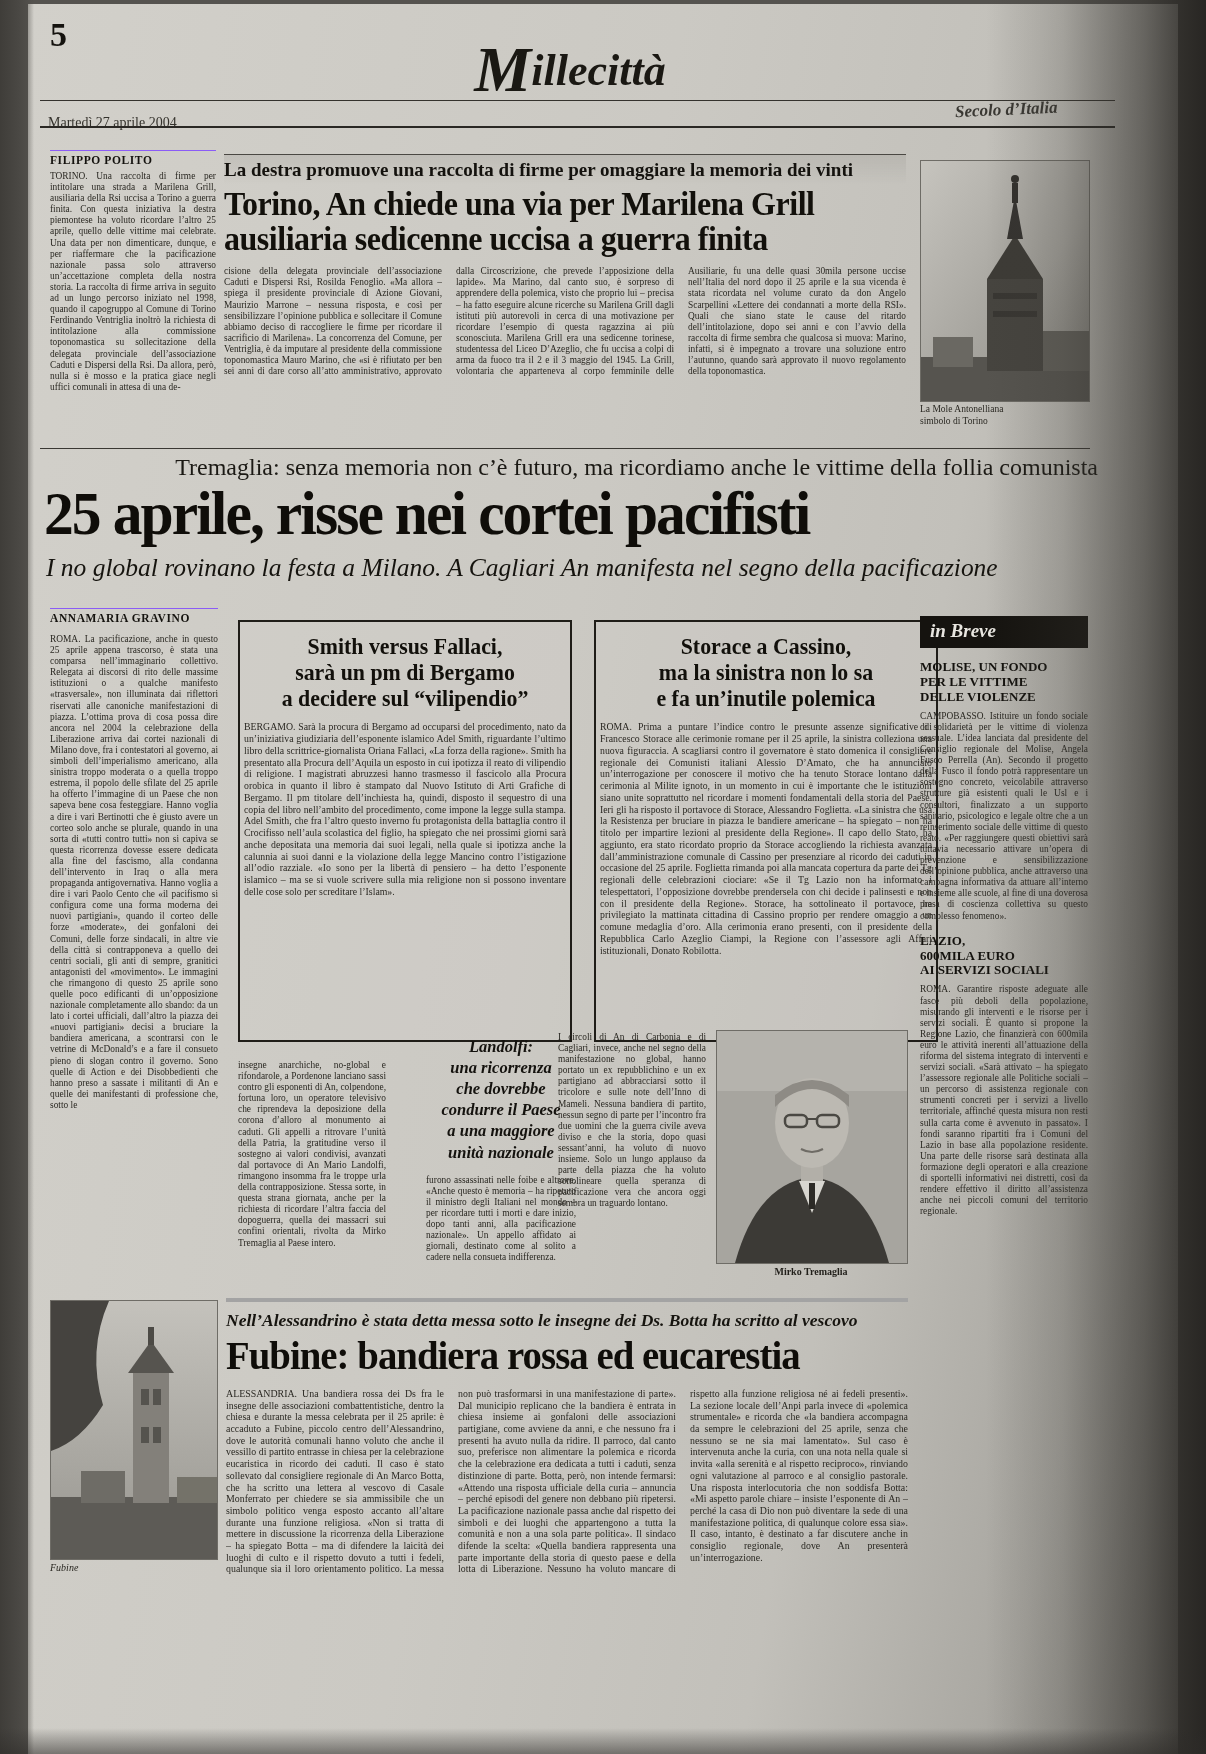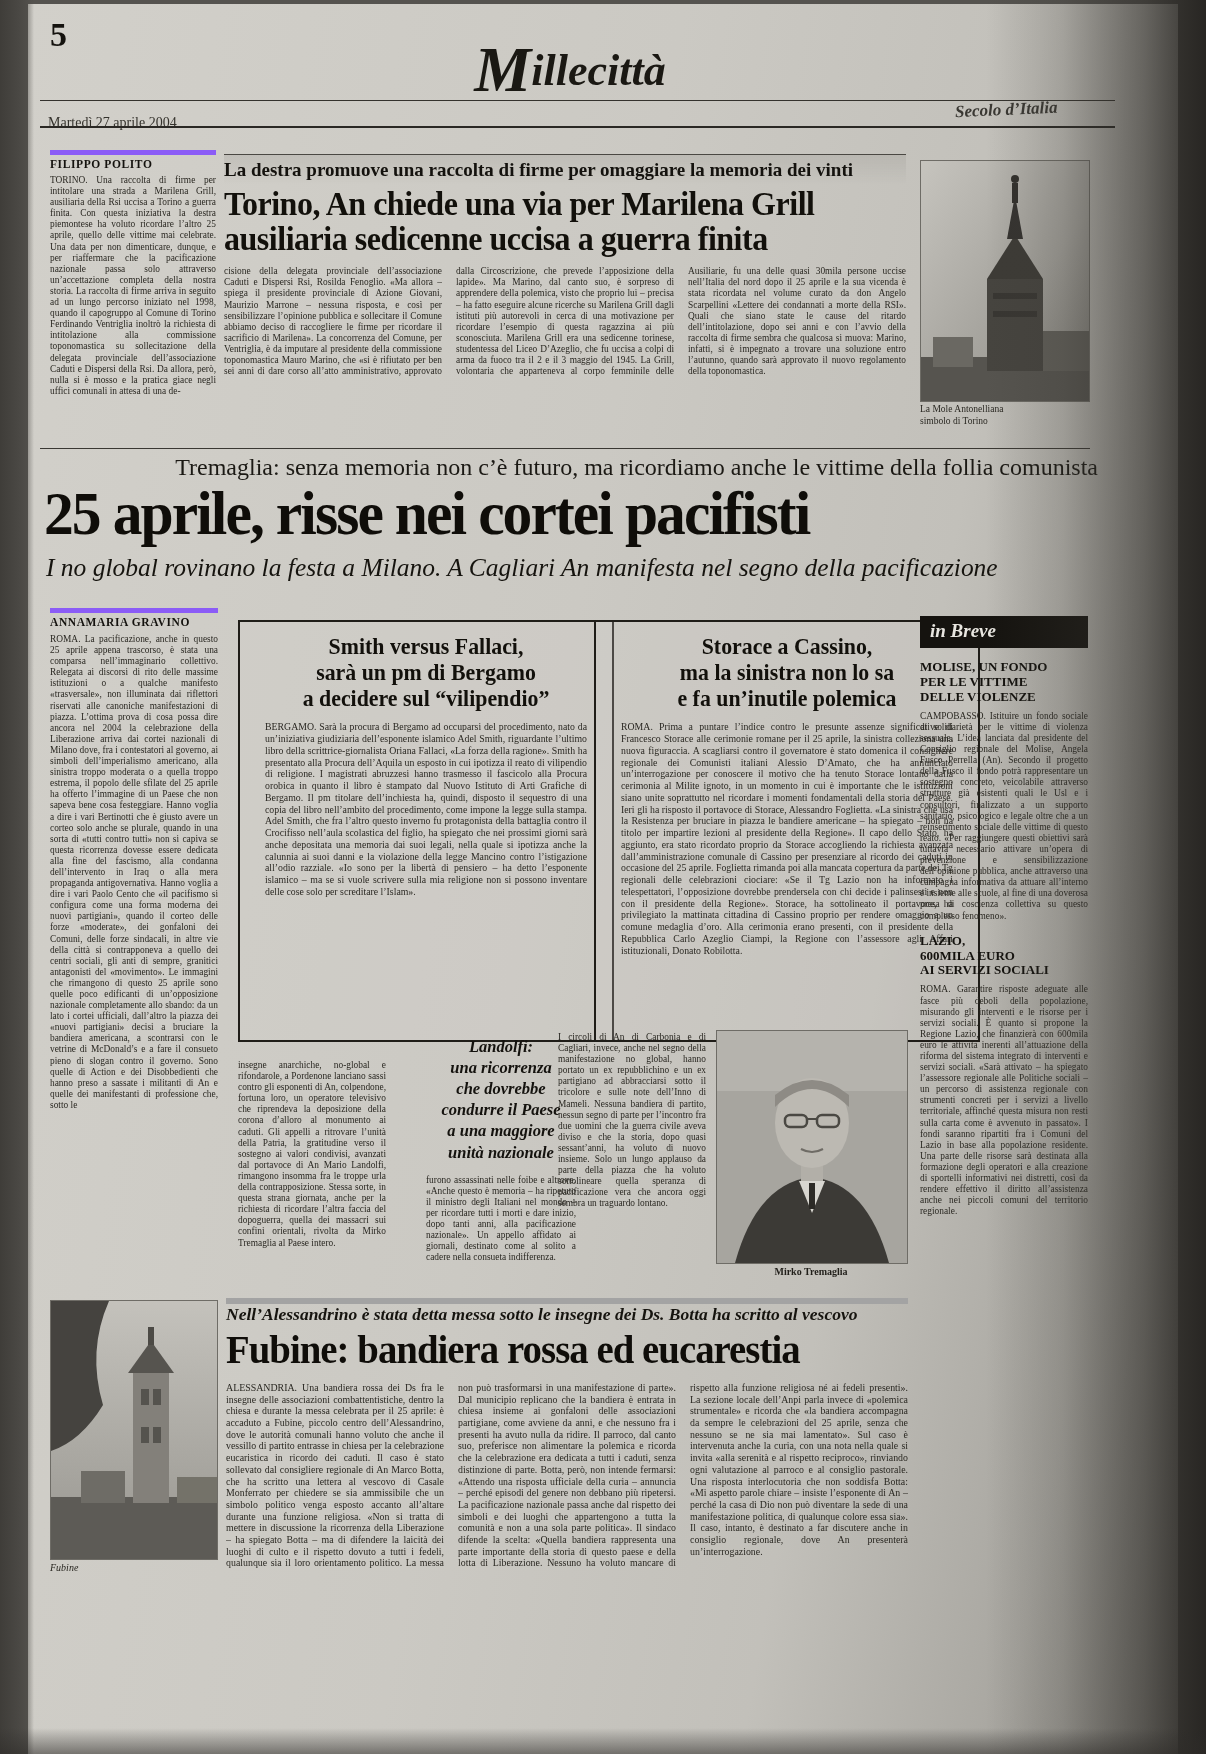--- a/index.html
+++ b/index.html
@@ -13,21 +13,21 @@
          background:linear-gradient(90deg,rgba(60,58,53,0) 0%,rgba(60,58,53,0.22) 35%,rgba(48,46,42,0.6) 72%,rgba(36,34,31,0.92) 100%);}
   .edge-bottom{position:absolute;left:0;bottom:0;width:100%;height:26px;z-index:6;pointer-events:none;
          background:linear-gradient(0deg,rgba(45,43,40,0.55),rgba(45,43,40,0));}
   .content{position:absolute;inset:0;z-index:2;filter:blur(0.22px);color:#26241e;}
 
   .abs{position:absolute;}
   .rule{border-top:1px solid #3a3833;}
   .preline{white-space:pre-line;}
   .jbody{font-size:9.4px;line-height:1.18;text-align:justify;color:#2a2822;hyphens:auto;}
   .byline-head{font-weight:bold;font-size:11.5px;letter-spacing:0.6px;color:#14120e;
-               border-top:5px solid #8b5cf6;padding-top:3px;margin-bottom:5px;}
+               border-top:1px solid #8b5cf6;padding-top:3px;margin-bottom:5px;}
 
   .page-num{left:50px;top:16px;font-size:34px;font-weight:bold;color:#14120e;}
   .masthead{left:330px;top:38px;width:480px;text-align:center;font-style:italic;font-weight:bold;
             color:#1a1813;font-size:44px;line-height:1;}
   .masthead .initial{font-size:64px;vertical-align:-6px;}
   .rule1{left:40px;top:100px;width:1075px;border-top:1.5px solid #34322d;}
   .dateline{left:48px;top:104px;font-size:14px;color:#34322c;margin-top:11px;}
   .edition{left:955px;top:98px;width:190px;overflow:hidden;white-space:nowrap;font-style:italic;
            font-weight:bold;font-size:17px;color:#3a3833;transform:rotate(-2.5deg);}
   .rule2{left:40px;top:126px;width:1075px;border-top:2.5px solid #2a2824;}
@@ -48,42 +48,42 @@
   .divider{left:40px;top:448px;width:1050px;}
   .main-kicker{left:46px;top:454px;width:1052px;font-size:24px;color:#1b1914;text-align:right;}
   .main-headline{left:44px;top:482px;width:1065px;font-size:62px;font-weight:bold;line-height:1;
                  letter-spacing:-2px;color:#0f0d09;transform:scaleX(0.96);transform-origin:left top;}
   .main-subhead{left:46px;top:553px;width:1060px;font-size:26px;font-style:italic;color:#16140f;
                 transform:scaleX(0.98);transform-origin:left top;}
 
   .main-byline{left:50px;top:608px;width:168px;}
   .main-body{left:50px;top:634px;width:168px;height:658px;overflow:hidden;}
 
-  .newsbox{border:2px solid #1f1d18;padding:10px 25px;background:rgba(210,208,202,0.25);overflow:hidden;}
+  .newsbox{border:2px solid #1f1d18;padding:10px 4px;background:rgba(210,208,202,0.25);overflow:hidden;}
   .box-smith{left:238px;top:620px;width:322px;height:398px;}
   .box-storace{left:574px;top:620px;width:332px;height:398px;margin-left:20px;}
   .newsbox .box-headline{font-size:23px;font-weight:bold;line-height:1.12;text-align:center;color:#12100b;
                          margin:2px 0 10px;transform:scaleX(0.95);transform-origin:center top;}
   .newsbox .box-body{font-size:9.8px;line-height:1.2;text-align:justify;color:#2a2822;hyphens:auto;}
 
   .col-a{left:238px;top:1032px;width:148px;height:254px;overflow:hidden;margin-top:28px;}
   .quote-col{left:398px;top:1032px;width:150px;height:254px;overflow:hidden;margin-left:28px;}
   .pull-quote{font-size:16.5px;font-weight:bold;font-style:italic;text-align:center;line-height:1.28;
               color:#14120e;padding:4px 0 12px;}
   .col-b{left:558px;top:1032px;width:148px;height:254px;overflow:hidden;}
 
   .tremaglia{left:716px;top:1030px;width:190px;height:232px;}
   .tremaglia-cap{left:716px;top:1266px;width:190px;text-align:center;font-weight:bold;font-size:10px;color:#211f1a;}
 
   .sidebar{left:920px;top:616px;width:168px;}
   .inbreve{background:#15130f;color:#e8e6e0;font-size:19px;font-style:italic;font-weight:bold;
            padding:4px 10px 6px;margin-bottom:10px;}
   .breve-title{font-size:13px;font-weight:bold;line-height:1.15;color:#14120e;margin:12px 0 6px;}
 
-  .bottom{left:226px;top:1298px;width:682px;border-top:6px solid #a3a3a3;padding-top:0;}
+  .bottom{left:226px;top:1298px;width:682px;border-top:4px solid #a3a3a3;padding-top:8px;}
   .bottom .kicker{font-size:17.5px;font-weight:bold;font-style:italic;color:#16140f;margin-bottom:5px;}
   .bottom .headline{font-size:40px;font-weight:bold;letter-spacing:-1px;color:#0f0d09;line-height:1;
                     transform:scaleX(0.97);transform-origin:left top;margin-bottom:12px;}
   .bottom .body{column-count:3;column-gap:14px;height:300px;overflow:hidden;font-size:9.9px;}
 
   .fubine-photo{left:50px;top:1300px;width:166px;height:258px;}
   .fubine-cap{left:50px;top:1562px;width:166px;font-style:italic;font-size:10px;color:#2a2822;}
 </style>
 </head>
 <body>

